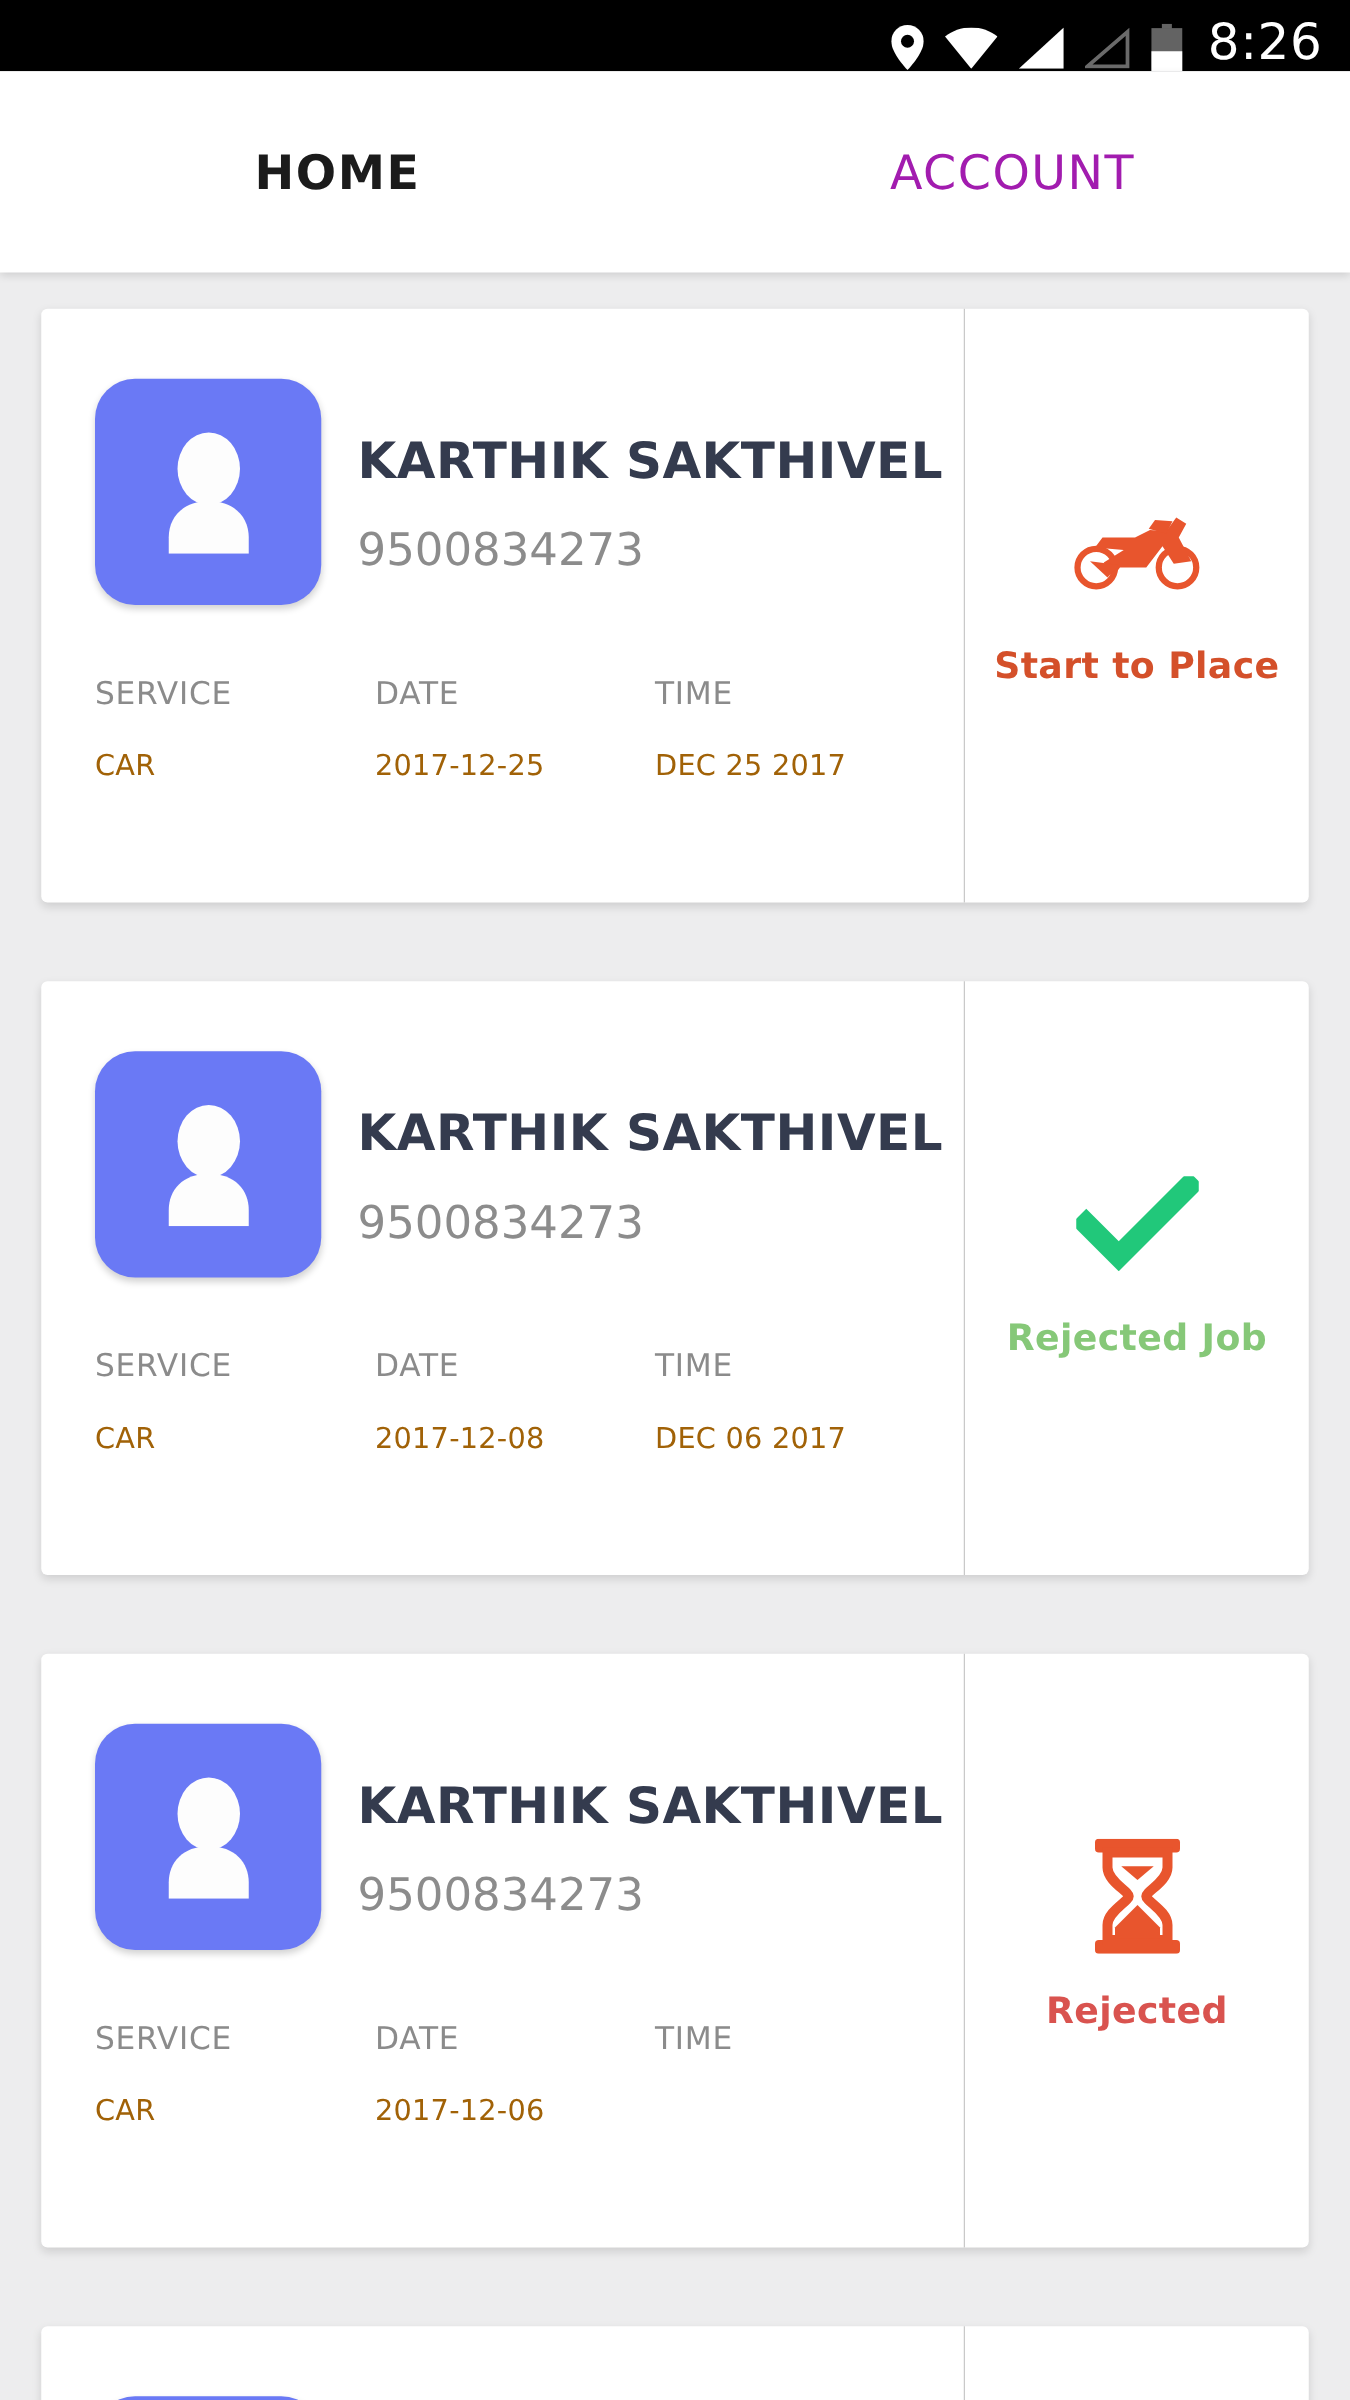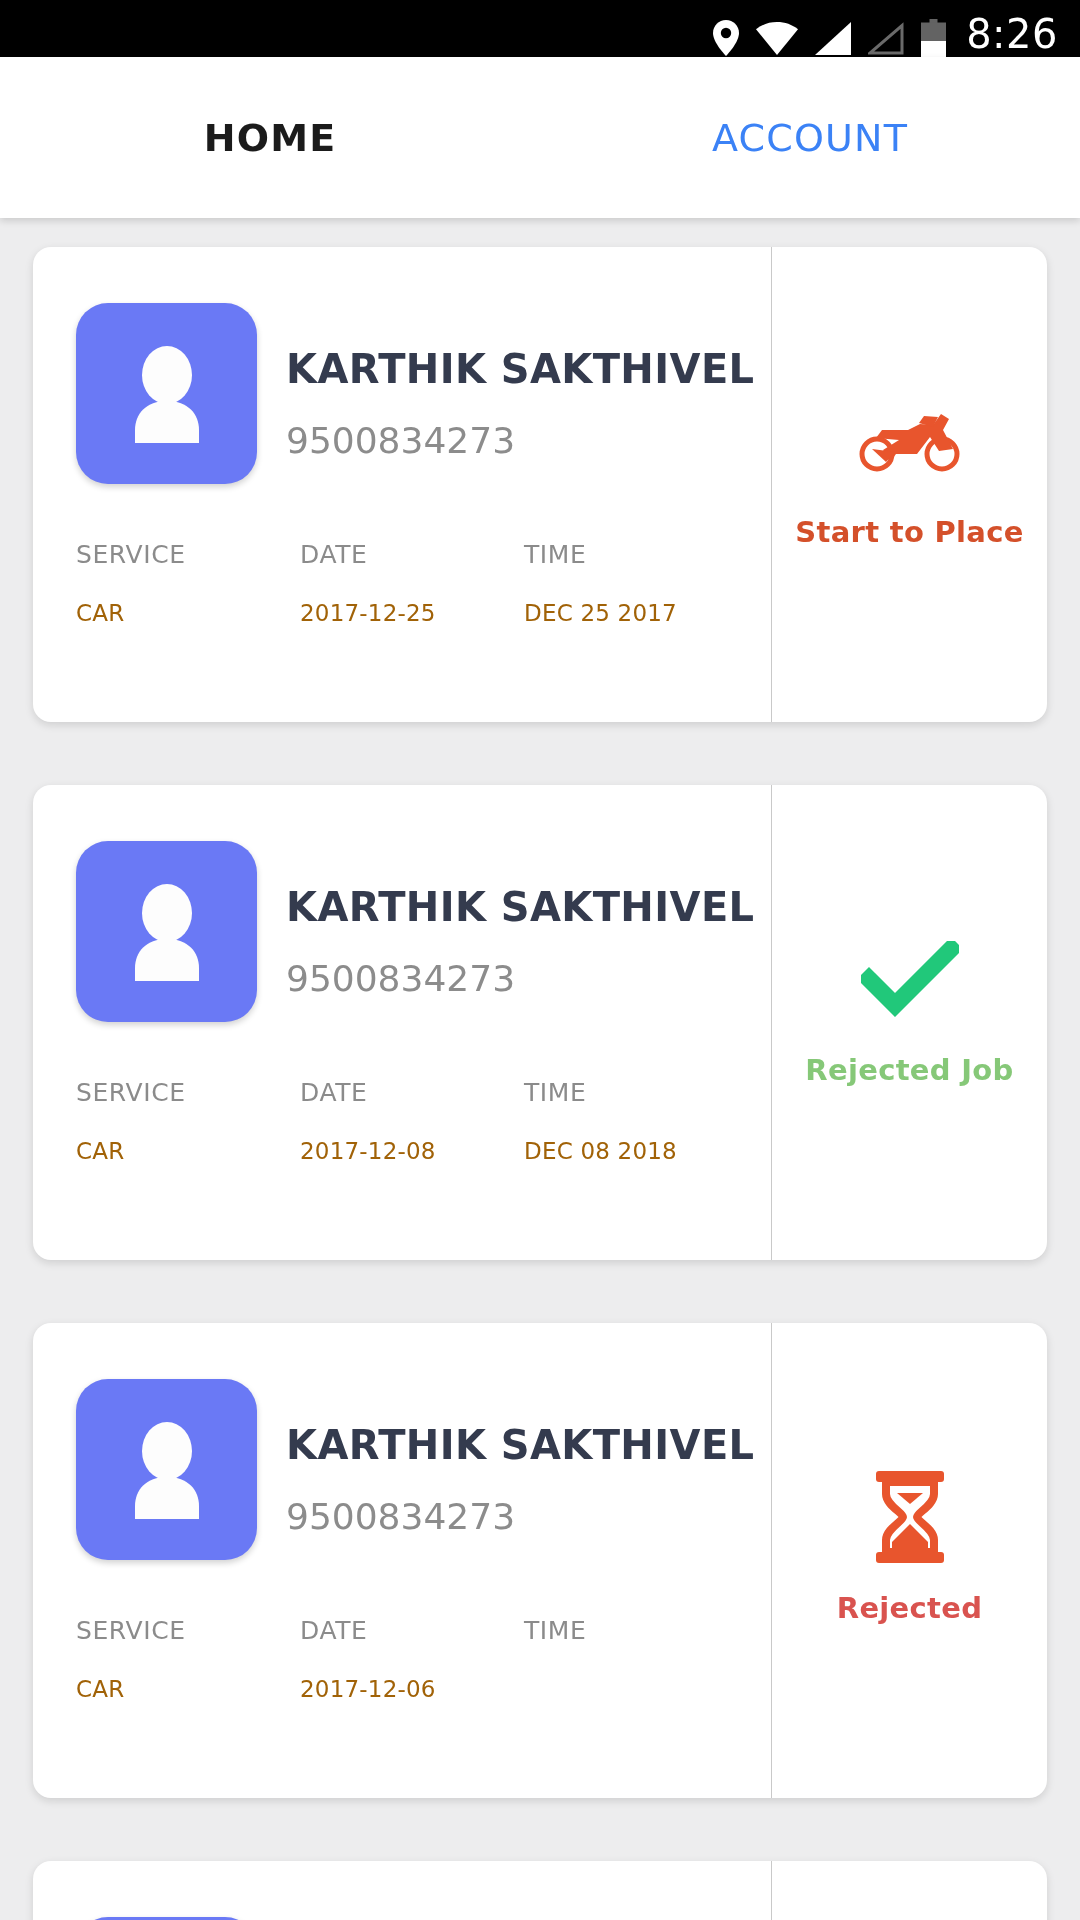--- a/index.html
+++ b/index.html
@@ -31,31 +31,31 @@
     background:#fff;
     display:flex;
     box-shadow:0 3px 7px rgba(0,0,0,.14);
     position:relative; z-index:5;
   }
   .tab{
     flex:1; display:flex; align-items:center; justify-content:center;
     font-size:38px; letter-spacing:1.2px;
   }
   .tab.active{ color:#1b1b1b; font-weight:700; }
-  .tab.inactive{ color:#3b82f6; font-weight:400; }
+  .tab.inactive{ color:#a21caf; font-weight:400; }
 
   
   .list{
     padding:29px 33px 0 33px;
     height:calc(1920px - 57px - 161px);
     overflow:hidden;
   }
   .card{
     background:#fff;
-    border-radius:18px;
+    border-radius:5px;
     box-shadow:0 3px 8px rgba(0,0,0,.13);
     display:flex;
     margin-bottom:63px;
     min-height:475px;
     position:relative;
   }
   .card-main{
     width:738px;
     padding:56px 0 0 43px;
     position:relative;
@@ -208,21 +208,21 @@
         <div class="meta-col">
           <div class="meta-label">SERVICE</div>
           <div class="meta-value">CAR</div>
         </div>
         <div class="meta-col">
           <div class="meta-label">DATE</div>
           <div class="meta-value">2017-12-08</div>
         </div>
         <div class="meta-col wide">
           <div class="meta-label">TIME</div>
-          <div class="meta-value">DEC 08 2018</div>
+          <div class="meta-value">DEC 06 2017</div>
         </div>
       </div>
     </div>
     <div class="card-side">
       <div class="action-icon">
         <svg width="98" height="76" viewBox="0 0 98 76">
           <path d="M8 38 L34 64 L90 8" fill="none" stroke="#21c87a" stroke-width="17" stroke-linecap="square" stroke-linejoin="miter"></path>
         </svg>
       </div>
       <div class="action-label" style="color:#86c878">Rejected Job</div>

